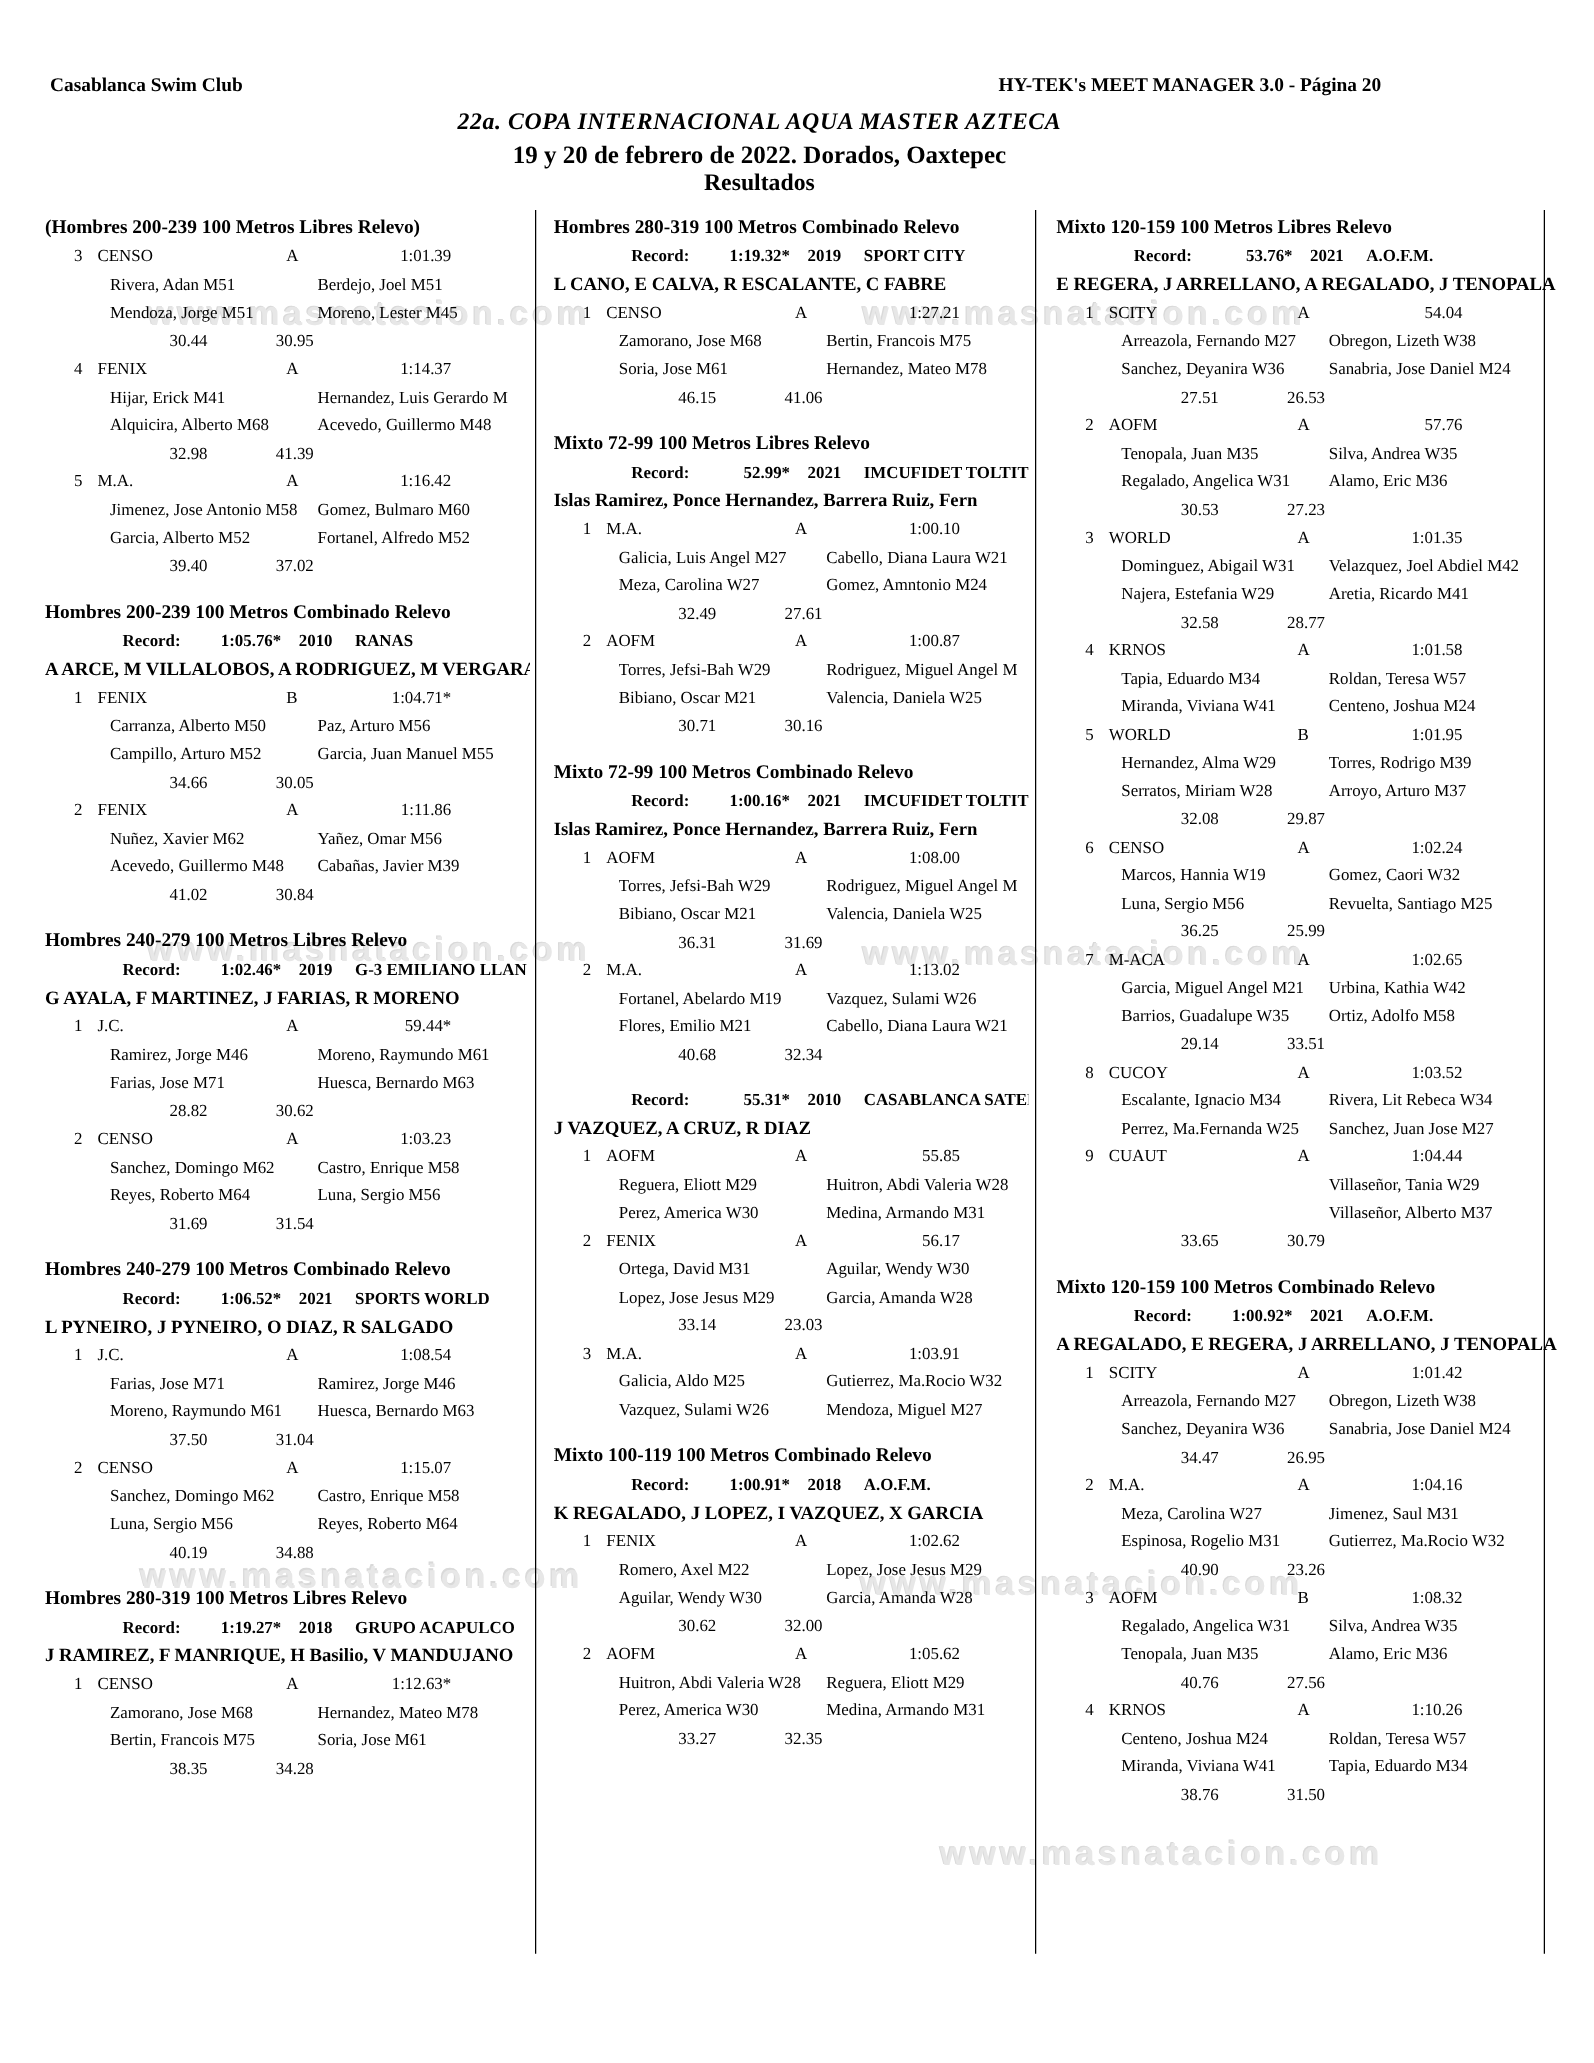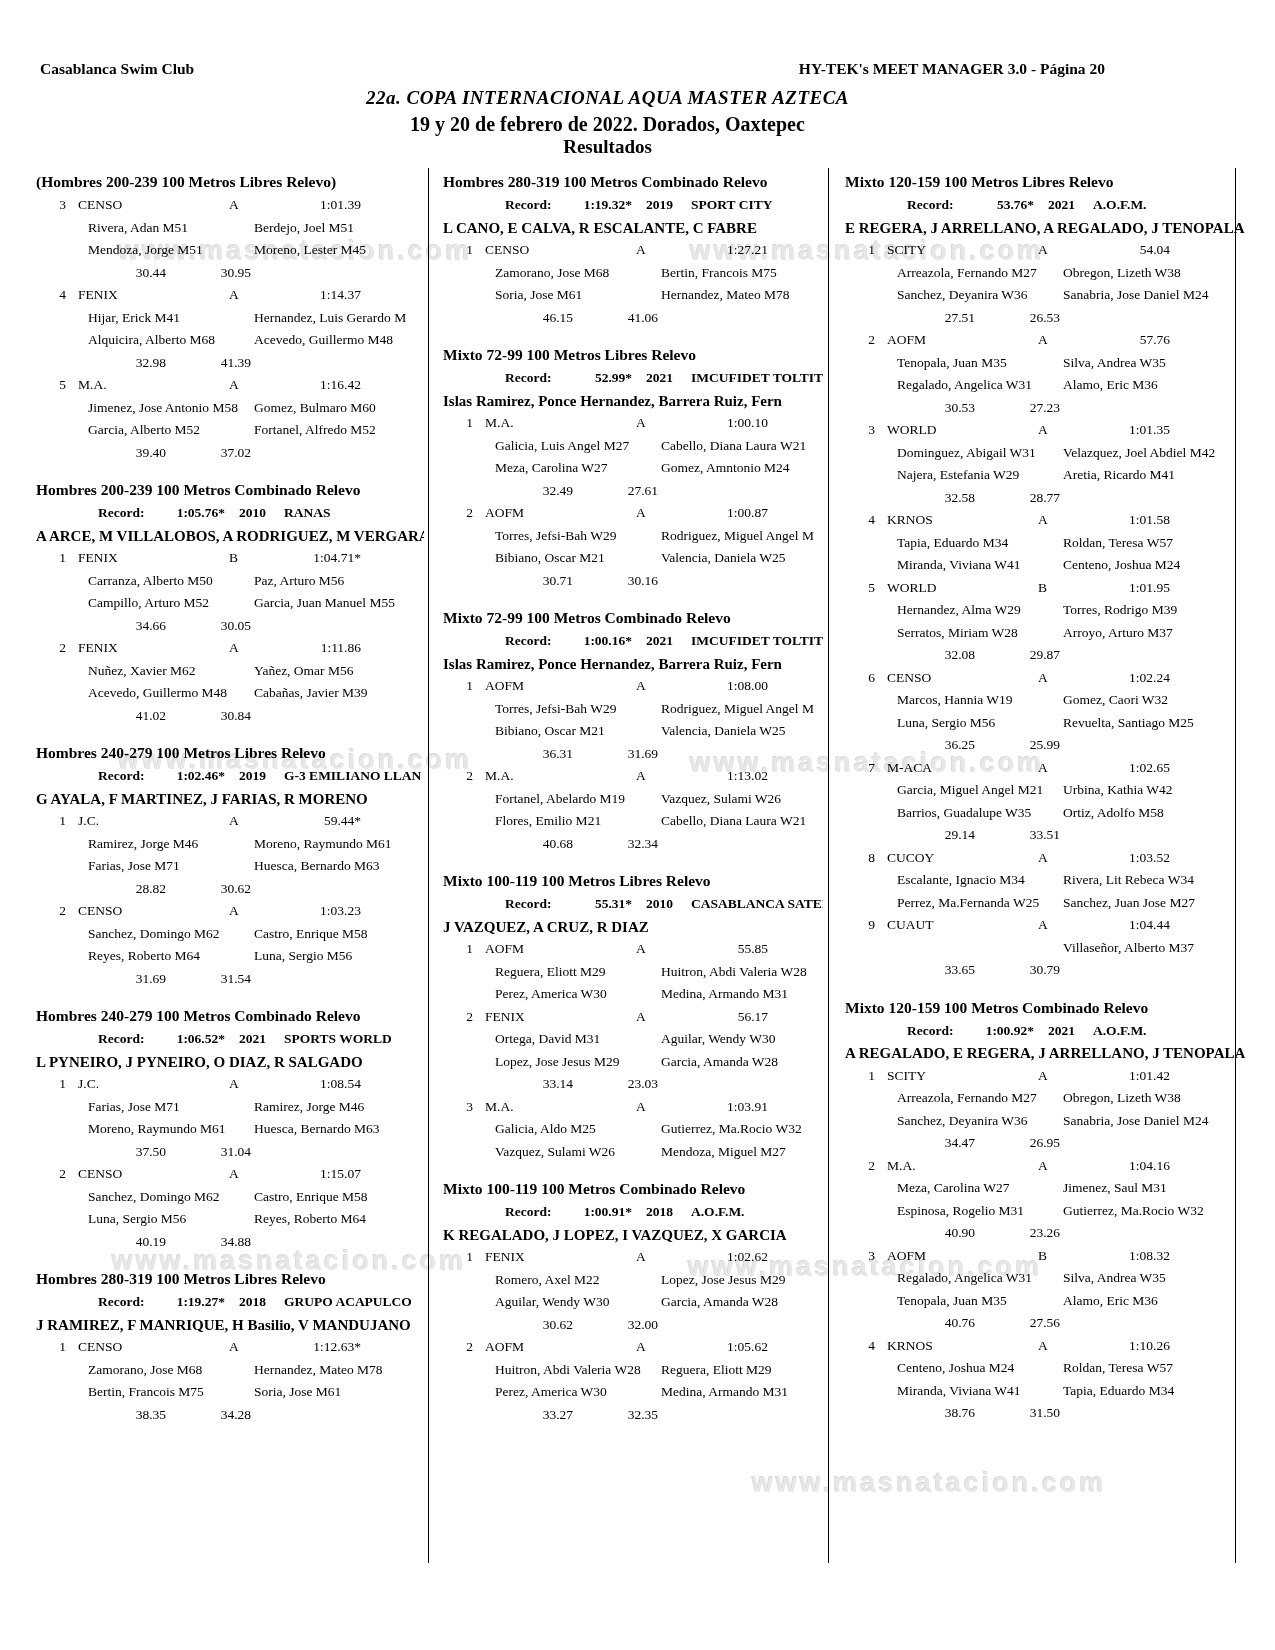--- a/index.html
+++ b/index.html
@@ -266,21 +266,20 @@
           <span class="n-left">Fortanel, Abelardo M19</span>
           <span class="n-right">Vazquez, Sulami W26</span>
         </div>
         <div class="n-row">
           <span class="n-left">Flores, Emilio M21</span>
           <span class="n-right">Cabello, Diana Laura W21</span>
         </div>
         <div class="s-row"><span class="s1">40.68</span><span class="s2">32.34</span></div>
       </div>
       <div class="section">
-        <div class="sec-title">Mixto 100-119 100 Metros Libres Relevo</div>
         <div class="rec-row">
           <span class="rec-label">Record:</span>
           <span class="rec-time">55.31*</span>
           <span class="rec-year">2010</span>
           <span class="rec-team">CASABLANCA SATEL</span>
         </div>
         <div class="holders">J VAZQUEZ, A CRUZ, R DIAZ</div>
         <div class="e-row"><span class="e-place">1</span><span class="e-team">AOFM</span><span class="e-letter">A</span><span class="e-time">55.85</span></div>
         <div class="n-row">
           <span class="n-left">Reguera, Eliott M29</span>
@@ -423,20 +422,24 @@
         <div class="e-row"><span class="e-place">8</span><span class="e-team">CUCOY</span><span class="e-letter">A</span><span class="e-time">1:03.52</span></div>
         <div class="n-row">
           <span class="n-left">Escalante, Ignacio M34</span>
           <span class="n-right">Rivera, Lit Rebeca W34</span>
         </div>
         <div class="n-row">
           <span class="n-left">Perrez, Ma.Fernanda W25</span>
           <span class="n-right">Sanchez, Juan Jose M27</span>
         </div>
         <div class="e-row"><span class="e-place">9</span><span class="e-team">CUAUT</span><span class="e-letter">A</span><span class="e-time">1:04.44</span></div>
+        <div class="n-row">
+          <span class="n-left"></span>
+          <span class="n-right">Villaseñor, Tania W29</span>
+        </div>
         <div class="n-row">
           <span class="n-left"></span>
           <span class="n-right">Villaseñor, Alberto M37</span>
         </div>
         <div class="s-row"><span class="s1">33.65</span><span class="s2">30.79</span></div>
       </div>
       <div class="section">
         <div class="sec-title">Mixto 120-159 100 Metros Combinado Relevo</div>
         <div class="rec-row">
           <span class="rec-label">Record:</span>

